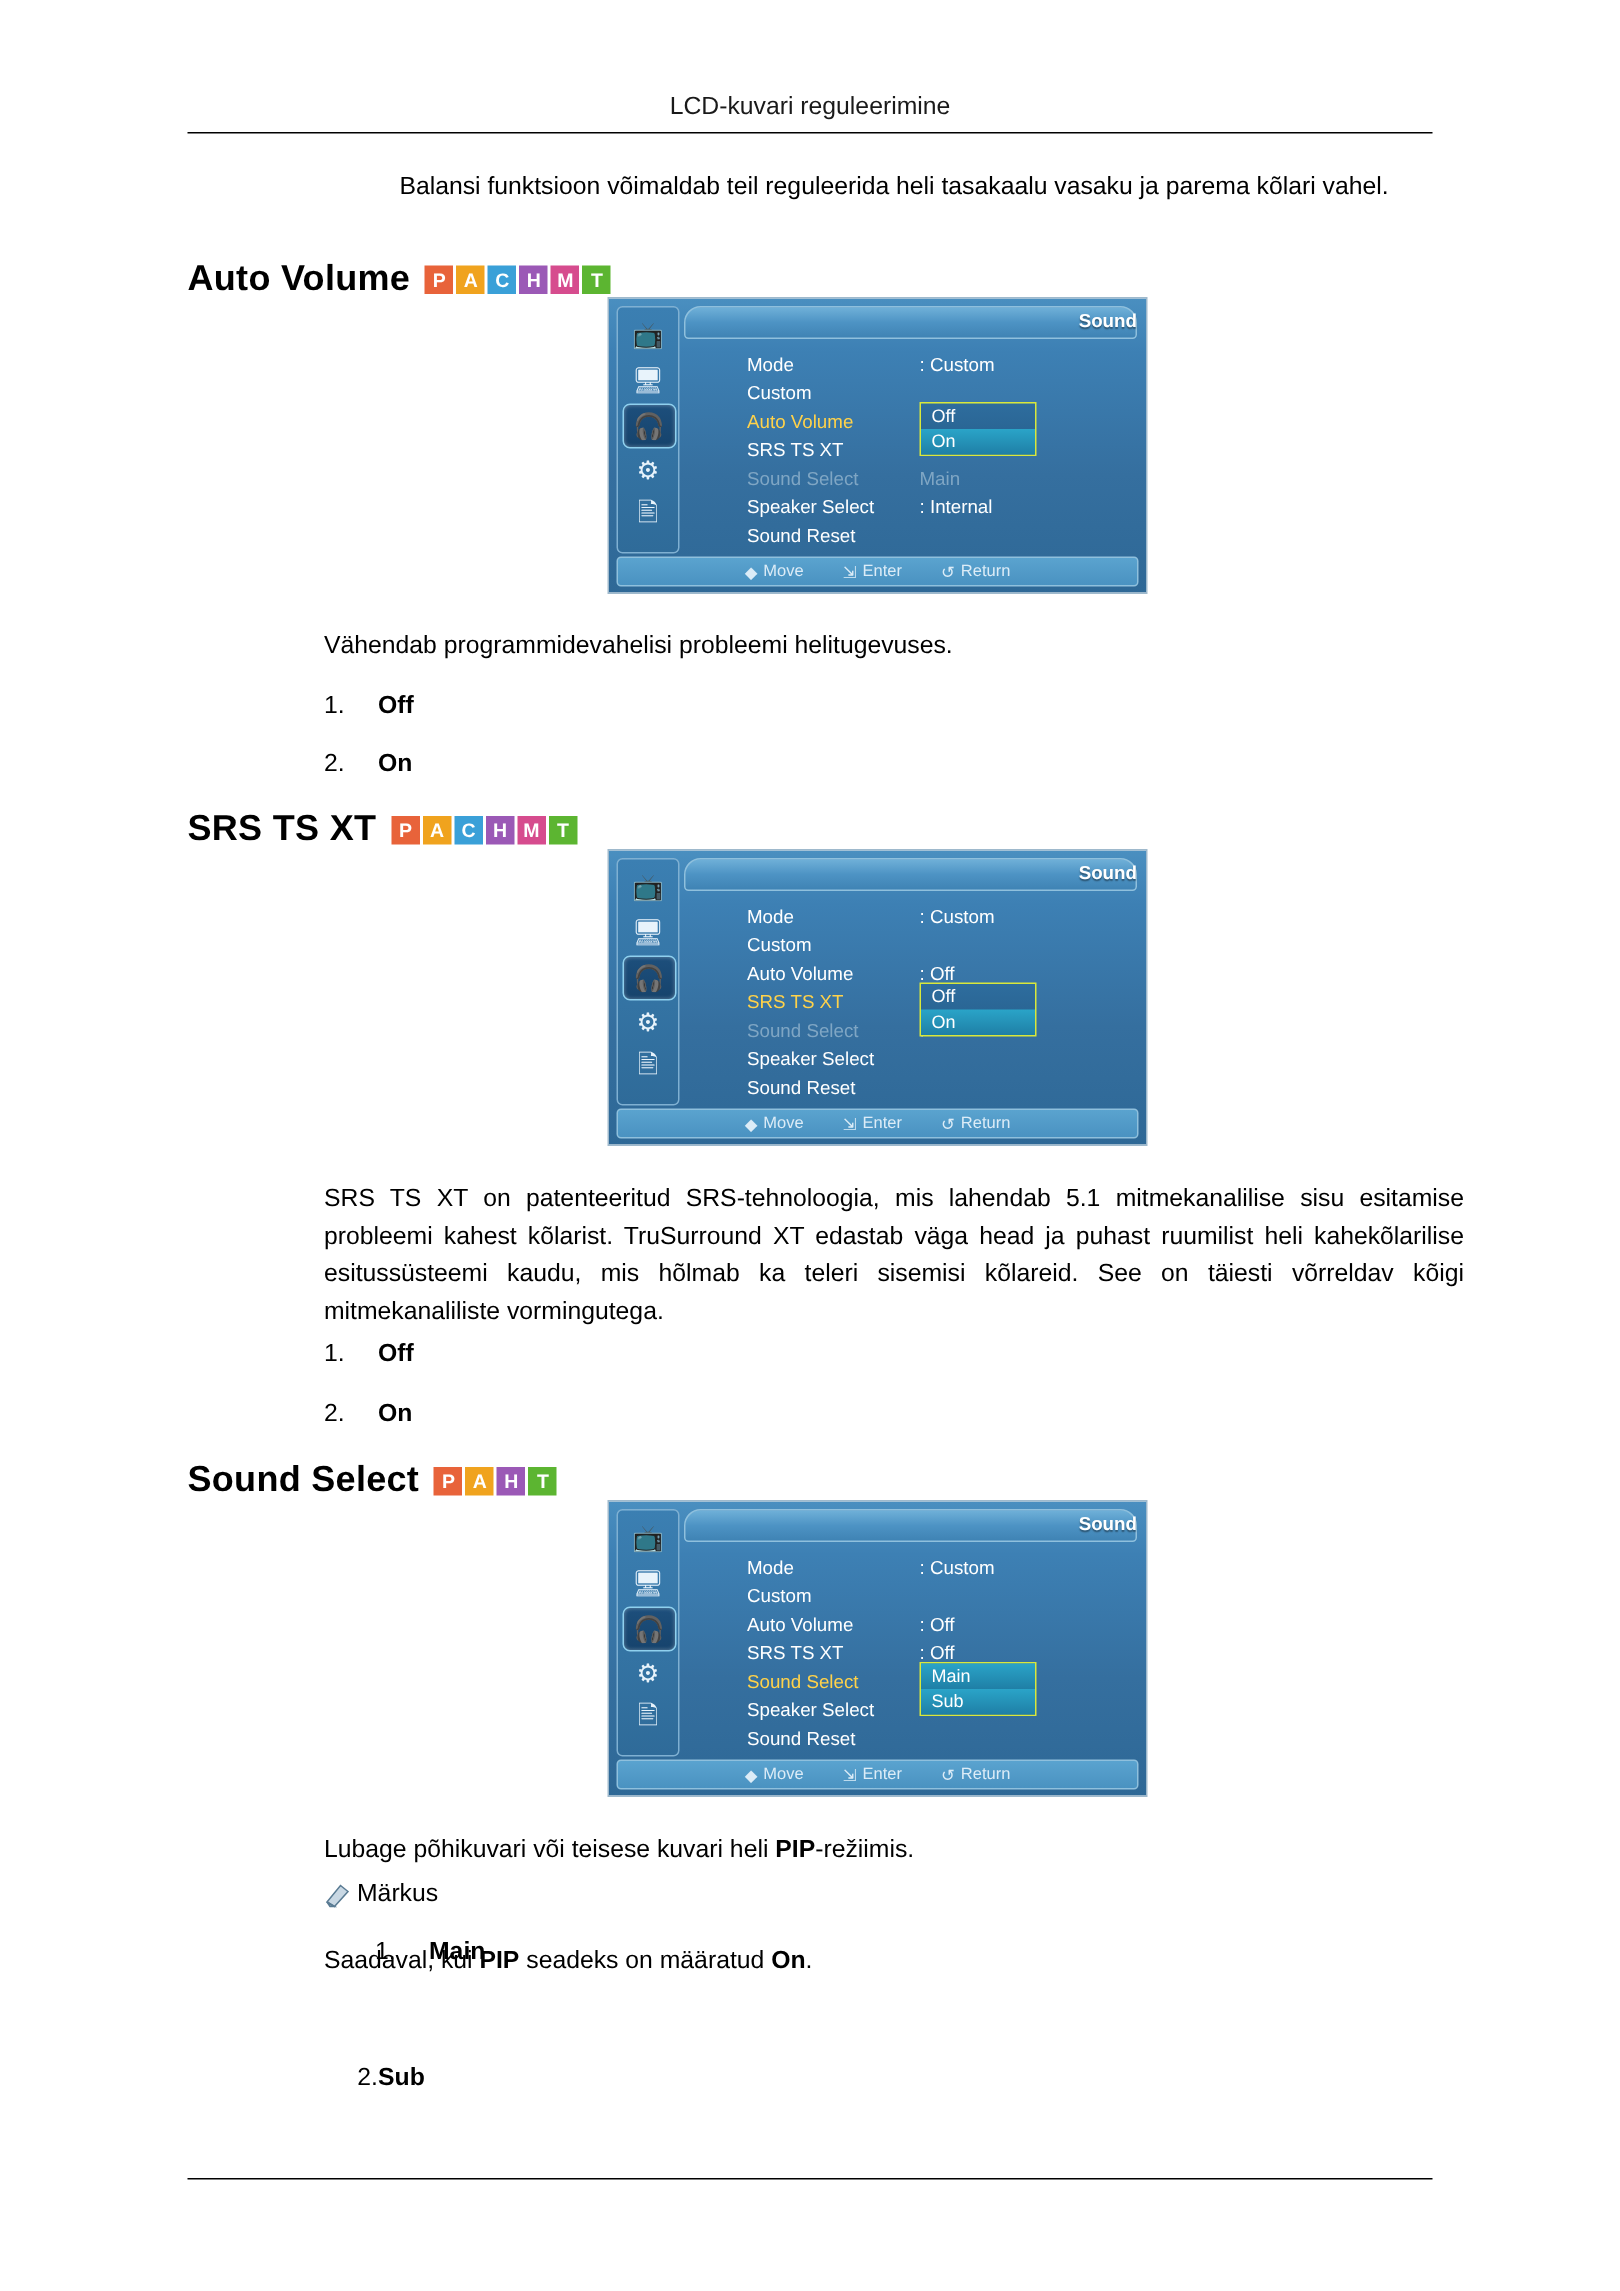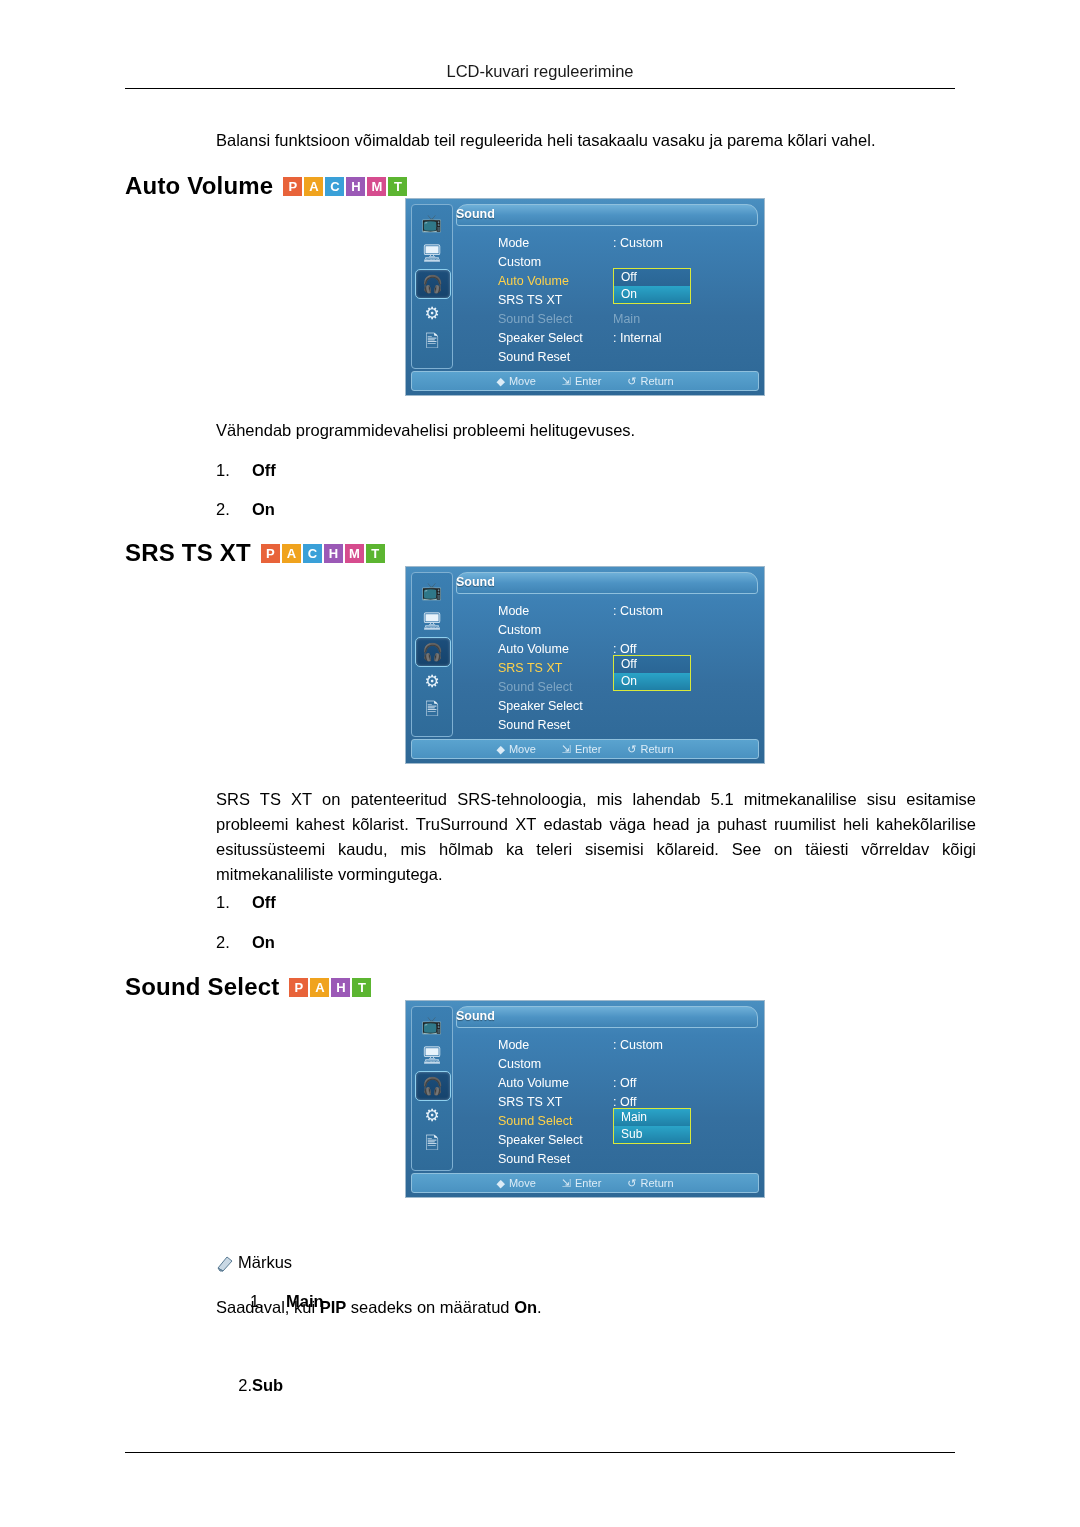--- a/index.html
+++ b/index.html
@@ -41,25 +41,26 @@
   .rule-bottom {
     position: absolute;
     top: 1452px;
     left: 125px;
     width: 830px;
     height: 1px;
     background: #000000;
   }
   .intro-text {
     position: absolute;
-    top: 128px;
+    top: 112px;
     left: 216px;
     width: 760px;
     font-size: 16.5px;
     line-height: 24px;
+    text-align: center;
   }
 
   
   .section-heading {
     position: absolute;
     left: 125px;
     display: flex;
     align-items: center;
     gap: 10px;
   }
@@ -107,21 +108,21 @@
     background: linear-gradient(180deg, #6fb0d8 0%, #4d93c4 50%, #3f83b4 100%);
     border-radius: 11px 11px 3px 3px;
     border: 1px solid #8fc0dd;
     box-sizing: border-box;
   }
   .osd-title {
     position: absolute;
     top: 8px;
     left: 50px;
     right: 6px;
-    text-align: left;
+    text-align: right;
     font-size: 12.5px;
     color: #ffffff;
     font-weight: 700;
     text-shadow: 0 1px 1px rgba(0,0,0,0.4);
   }
   .osd-sidebar {
     position: absolute;
     top: 5px;
     left: 5px;
     width: 42px;
@@ -436,20 +437,23 @@
       <div class="opt hl">Main</div>
       <div class="opt hl">Sub</div>
     </div>
     <div class="osd-footer">
       <span>◆<span>Move</span></span>
       <span>⇲<span>Enter</span></span>
       <span>↺<span>Return</span></span>
     </div>
   </div>
 
+  <div class="body-text" style="top:1221px;">
+    <span>Lubage põhikuvari või teisese kuvari heli </span><b class="inl">PIP</b><span>-režiimis.</span>
+  </div>
 
   <div class="note-row" style="top:1253px;">
     <span class="note-icon">
       <svg width="18" height="18" viewBox="0 0 18 18">
           <path d="M2 14 L11 3 L16 7 L7 17 Z" fill="#c9d8e4" stroke="#5a7b93" stroke-width="1"></path>
           <path d="M2 14 L4 17 L7 17 Z" fill="#8fa6b8" stroke="#5a7b93" stroke-width="1"></path>
         </svg>
     </span>
     <span>Märkus</span>
   </div>

